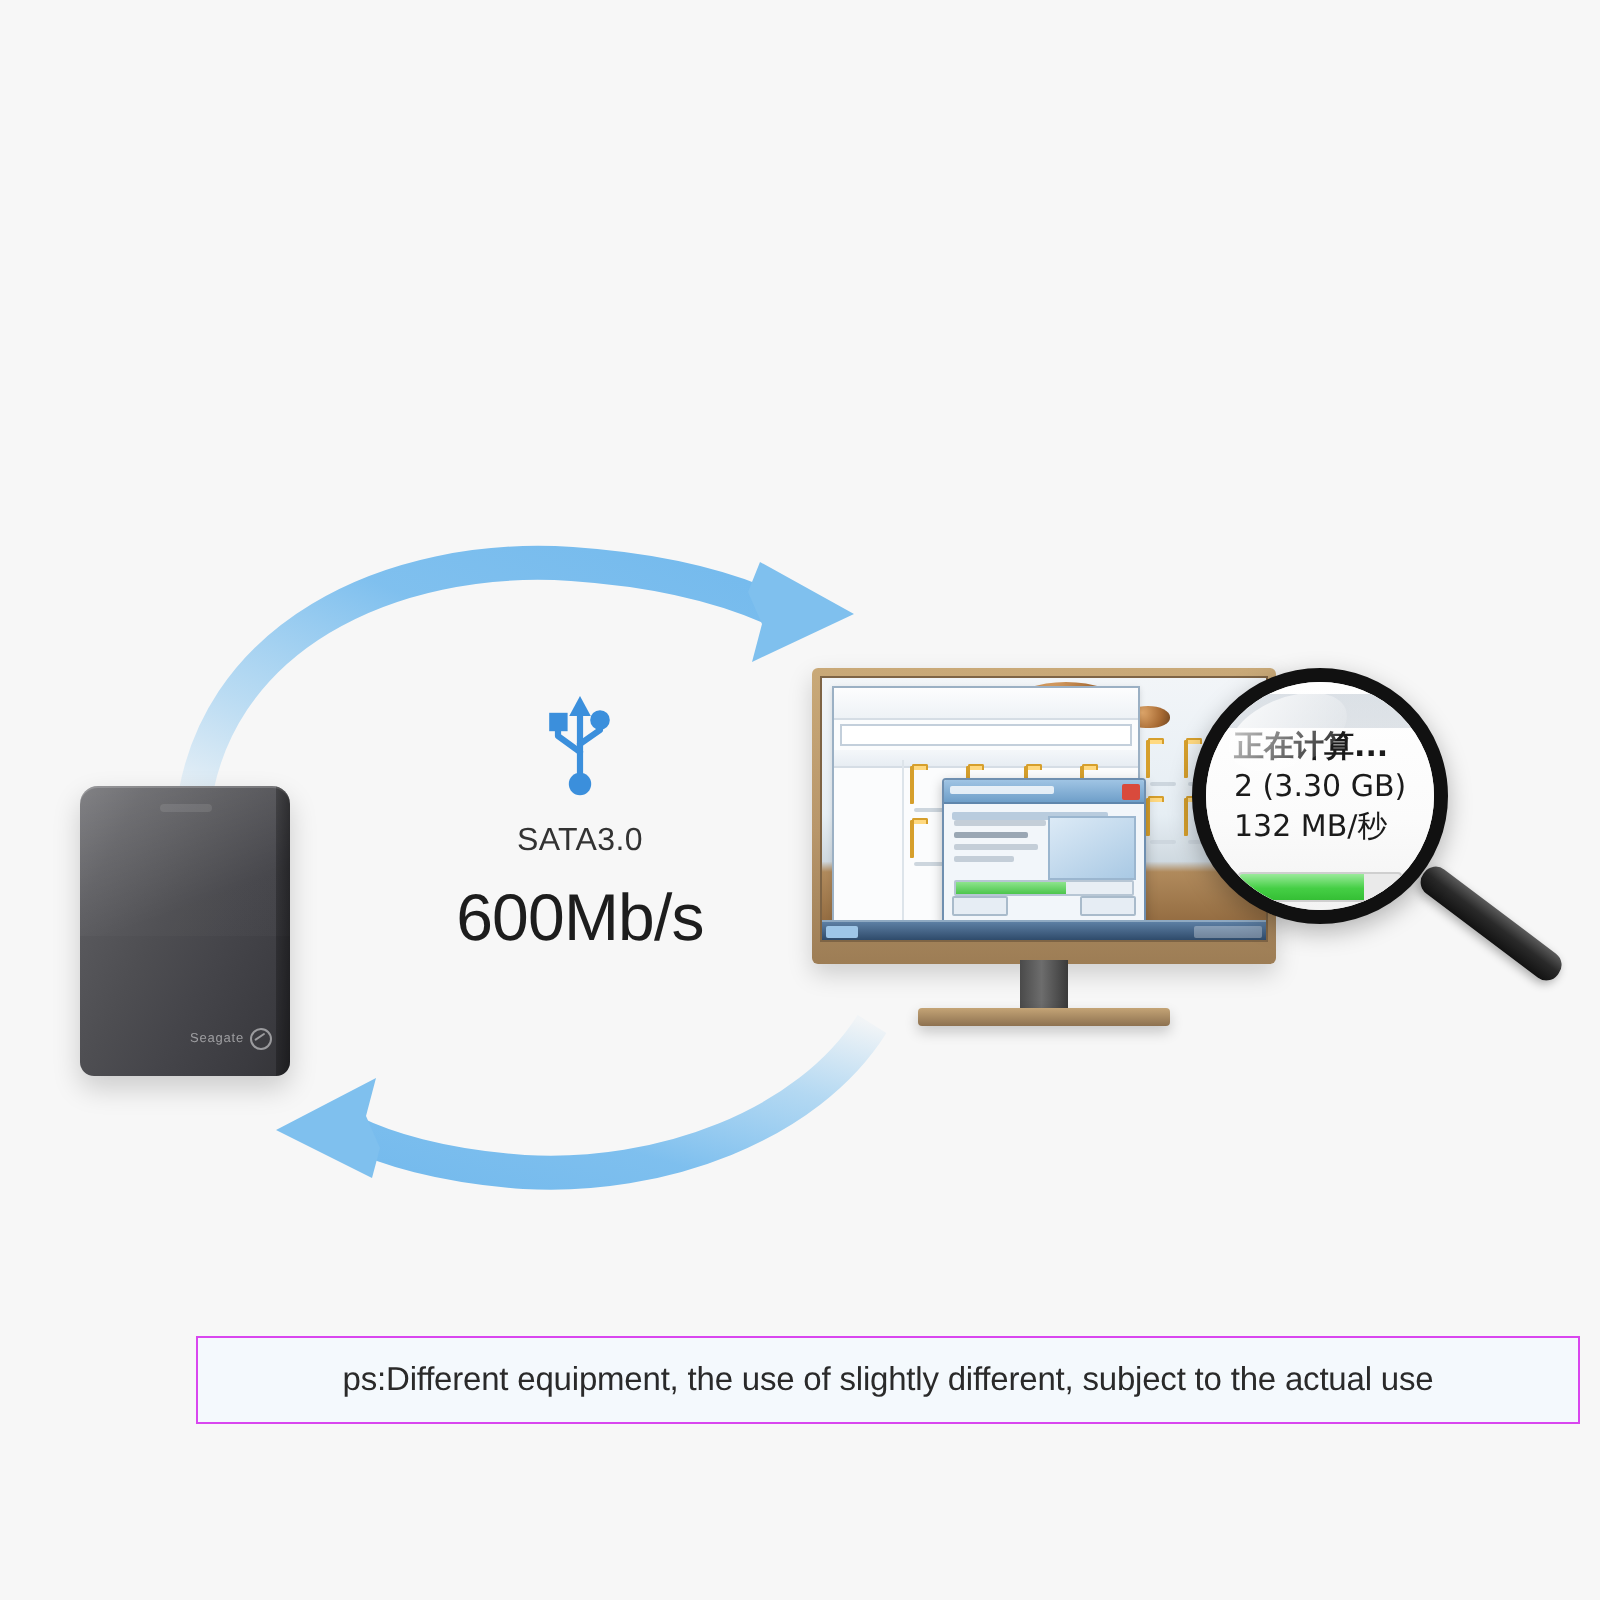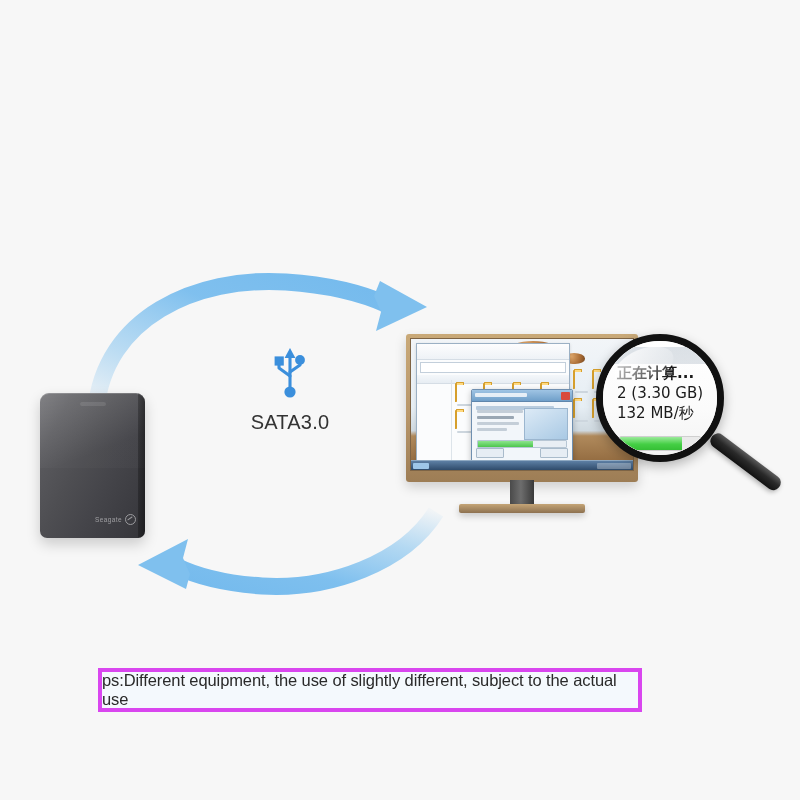--- a/index.html
+++ b/index.html
@@ -69,21 +69,21 @@
   }
   .hdd .brand .blogo::after{
     content:"";position:absolute;left:1.4px;top:3.4px;
     width:5.6px;height:1.2px;background:#d6d6d8;
     transform:rotate(-34deg);border-radius:1px;
   }
 
   
   .usb-wrap{position:absolute;left:232px;top:346px;width:116px;text-align:center;}
   .sata-label{
-    margin-top:5px;font-size:20px;color:#333;letter-spacing:.2px;
+    margin-top:5px;font-size:16px;color:#333;letter-spacing:.2px;
   }
   .speed-label{
     position:absolute;left:200px;top:440px;width:180px;text-align:center;
     font-size:33px;color:#1d1d1d;letter-spacing:-.4px;
   }
 
   
   .monitor{position:absolute;left:406px;top:334px;width:232px;height:160px;}
   .mon-bezel{
     position:absolute;left:0;top:0;width:232px;height:148px;
@@ -230,22 +230,22 @@
     background:linear-gradient(180deg,#9bea9b,#45cf45 55%,#35bf35);}
   .mag-glare{
     position:absolute;left:10px;top:8px;width:62px;height:34px;
     border-radius:50%;
     background:linear-gradient(150deg,rgba(255,255,255,.85),rgba(255,255,255,0));
     transform:rotate(-22deg);pointer-events:none;
   }
 
   
   .note{
-    position:absolute;left:98px;top:668px;width:544px;height:44px;
-    border:4px solid #d946ef;background:#f4f9fd;
+    position:absolute;left:98px;top:668px;width:692px;height:44px;
+    border:1px solid #d946ef;background:#f4f9fd;
     display:flex;align-items:center;justify-content:center;
     box-sizing:border-box;
   }
   .note span{font-size:16.5px;color:#2a2a2a;letter-spacing:-.1px;}
 </style>
 </head>
 <body>
 
 <div id="stage">
 
@@ -294,20 +294,21 @@
         <path d="M 23 30 L 12 22 L 12 15"></path>
         <path d="M 23 26 L 33 19 L 33 14"></path>
       </g>
       <polygon points="23,2 28.4,12 17.6,12" fill="#3b8fdc"></polygon>
       <rect x="7.6" y="10.4" width="9.2" height="9.2" fill="#3b8fdc"></rect>
       <circle cx="33" cy="14" r="4.9" fill="#3b8fdc"></circle>
       <circle cx="23" cy="46" r="5.6" fill="#3b8fdc"></circle>
     </svg>
     <div class="sata-label">SATA3.0</div>
   </div>
+  <div class="speed-label">600Mb/s</div>
 
   <div class="monitor">
     <div class="mon-bezel">
       <div class="mon-screen">
         <div class="wallpaper">
           <div class="dog d1"></div>
           <div class="dog d2"></div>
           <div class="dog d3"></div>
           <div class="dog d4"></div>
         </div>

